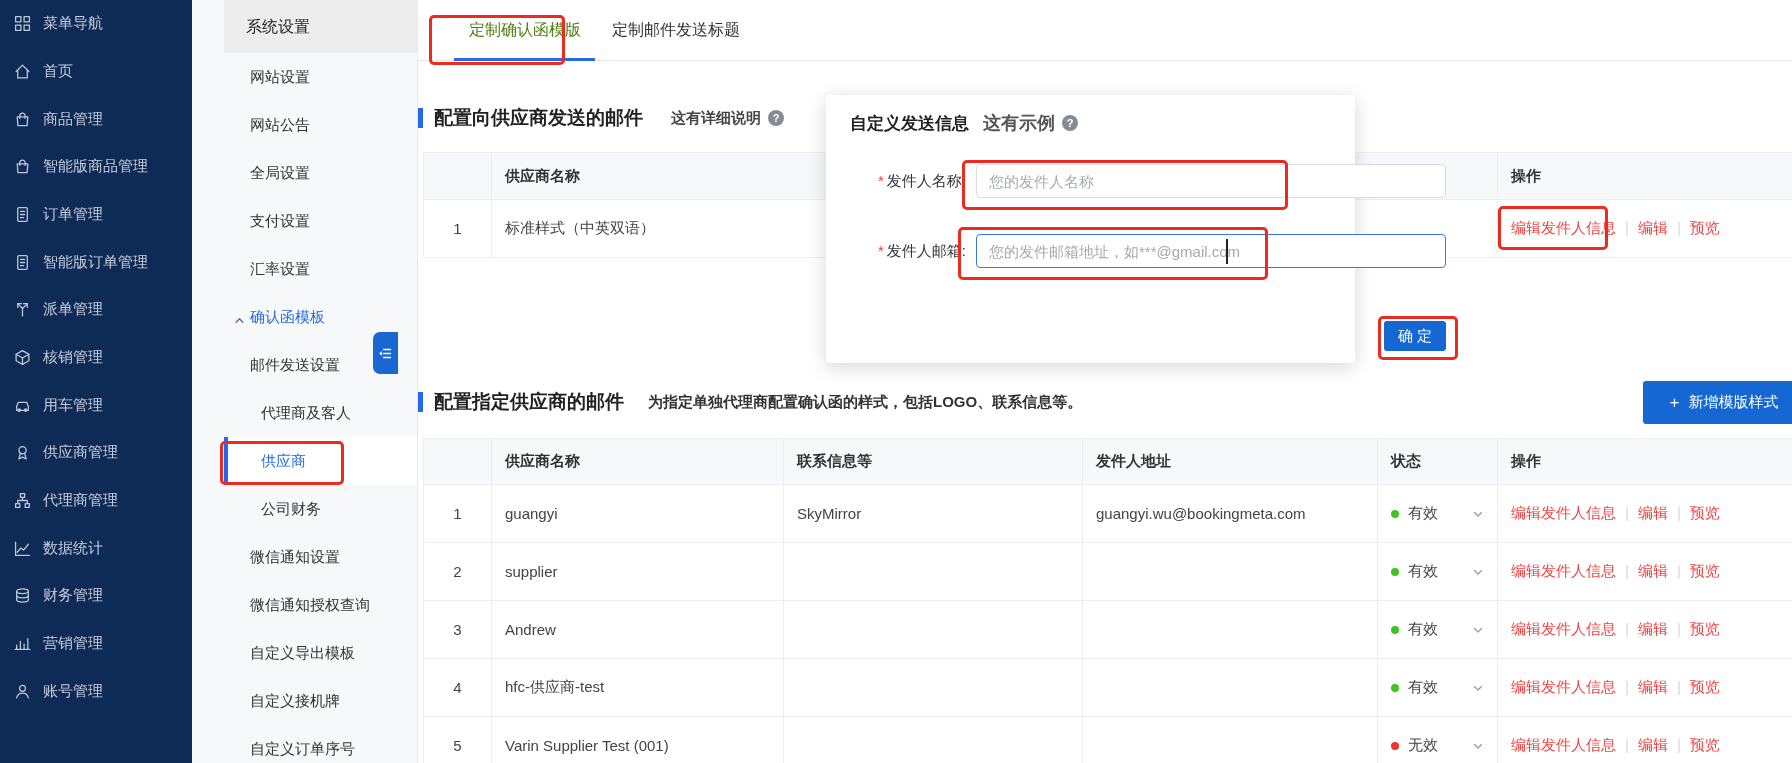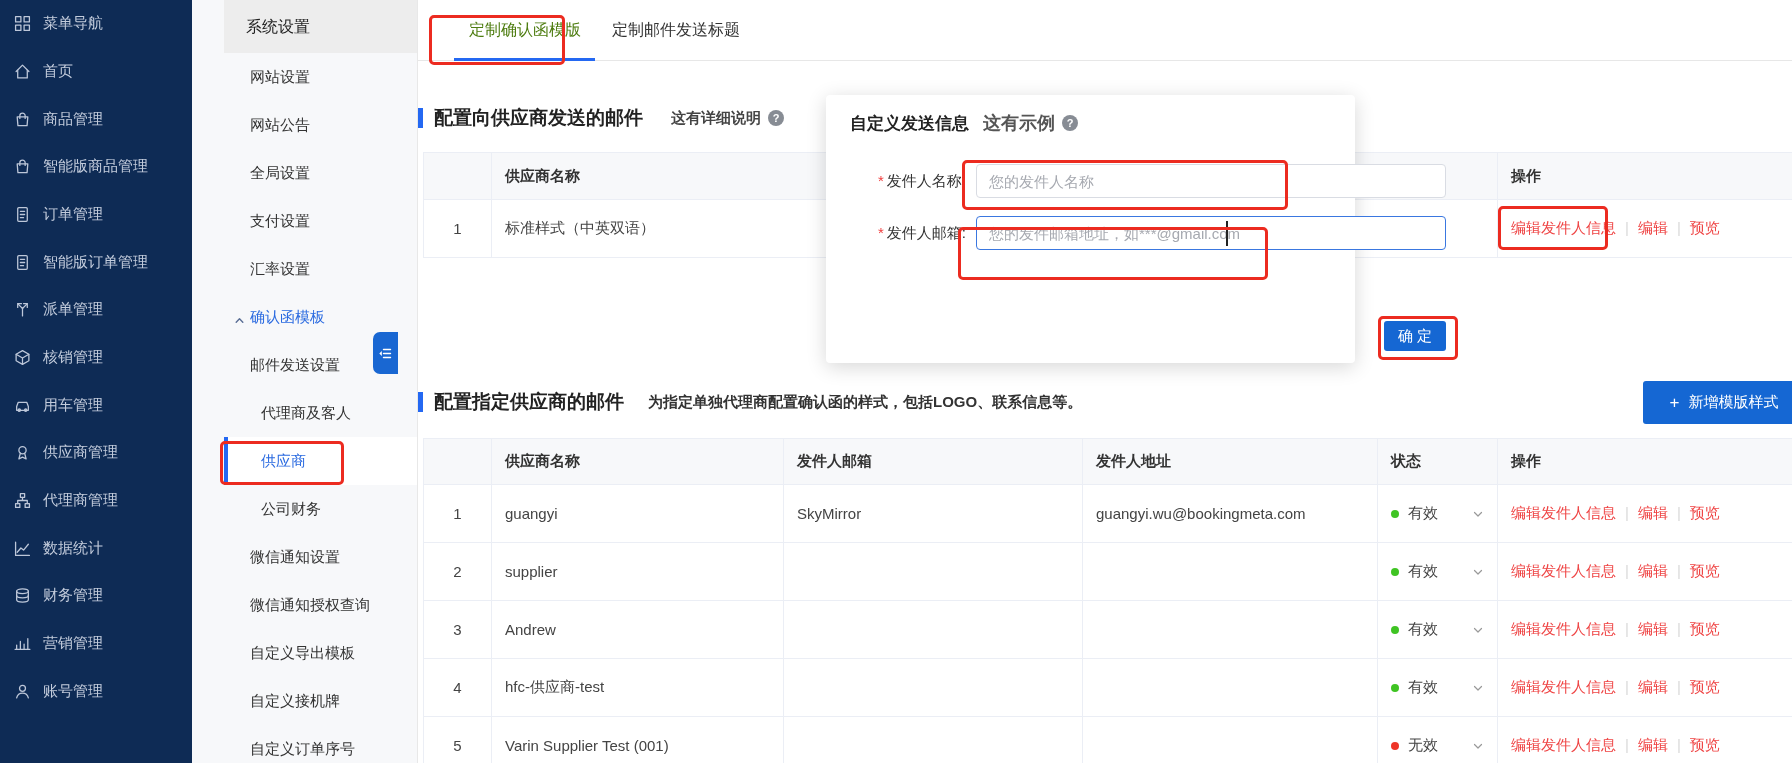--- a/index.html
+++ b/index.html
@@ -68,21 +68,21 @@
   .chev{margin-left:auto;display:flex;cursor:pointer;}
 
   
   .modal{position:absolute;left:826px;top:95px;width:529px;height:268px;background:#fff;border-radius:4px;
          box-shadow:0 4px 20px rgba(0,0,0,.16);z-index:5;}
   .modal-title{position:absolute;left:24px;top:16px;display:flex;align-items:center;}
   .mtitle{font-size:17px;font-weight:bold;color:#222;}
   .mhint{font-size:18px;font-weight:bold;color:#555;margin-left:14px;}
   .frow{position:absolute;left:0;display:flex;align-items:center;padding-left:34px;}
   .frow1{top:69px;}
-  .frow2{top:121px;border-radius:13px;}
+  .frow2{top:139px;border-radius:13px;}
   .flabel{width:106px;text-align:right;font-size:15px;color:#333;flex:none;}
   .star{color:#f03e3e;margin-right:3px;}
   .fwrap{position:relative;margin-left:10px;}
   .finput{width:444px;height:32px;border:1px solid #d9dce3;border-radius:4px;padding:0 12px;font-size:15px;
           color:#333;outline:none;background:#fff;font-family:"Liberation Sans","DejaVu Sans",sans-serif;}
   .finput::placeholder{color:#a6a9b0;}
   .finput.focused{border:1px solid #3a77e0;}
   .cursor{position:absolute;left:250px;top:5px;width:2px;height:25px;background:#222;}
   .confirm-btn{position:absolute;left:558px;top:226px;width:62px;height:30px;background:#1567d3;color:#fff;
                font-size:15px;border:none;border-radius:3px;display:flex;align-items:center;justify-content:center;cursor:pointer;}
@@ -298,21 +298,21 @@
           <col style="width:292px">
           <col style="width:299px">
           <col style="width:295px">
           <col style="width:120px">
           <col style="width:295px">
         </colgroup>
       <thead>
         <tr>
           <th class="c-idx"></th>
           <th>供应商名称</th>
-          <th>发件人邮箱</th>
+          <th>联系信息等</th>
           <th>发件人地址</th>
           <th>状态</th>
           <th>操作</th>
         </tr>
       </thead>
       <tbody>
         <tr>
           <td class="c-idx">1</td>
           <td>guangyi</td>
           <td>SkyMirror</td>

